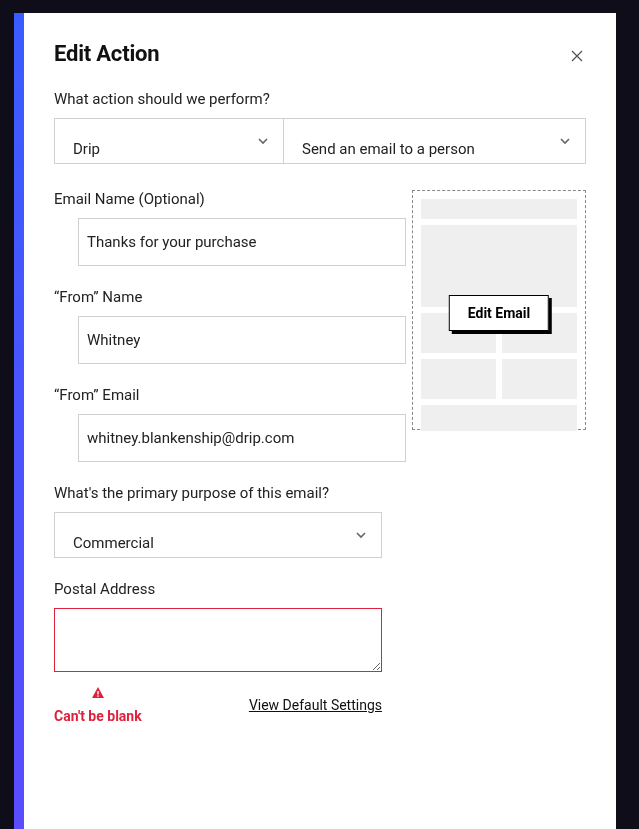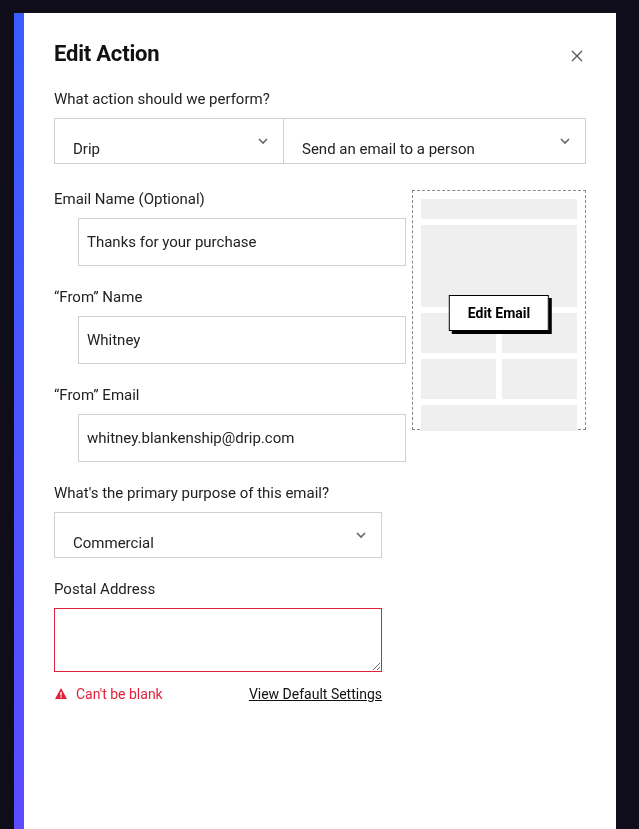--- a/index.html
+++ b/index.html
@@ -127,21 +127,22 @@
     justify-content: space-between;
     align-items: center;
     margin-top: 10px;
   }
   .error-msg {
     display: flex;
     align-items: center;
     gap: 8px;
     color: #e0213c;
     font-size: 14px;
-    font-weight: 400;
+    font-weight: 700;
+    flex-direction: column;
   }
   .error-icon {
     width: 14px;
     height: 14px;
   }
   .link {
     color: #111;
     font-size: 14px;
     text-decoration: underline;
     cursor: pointer;

